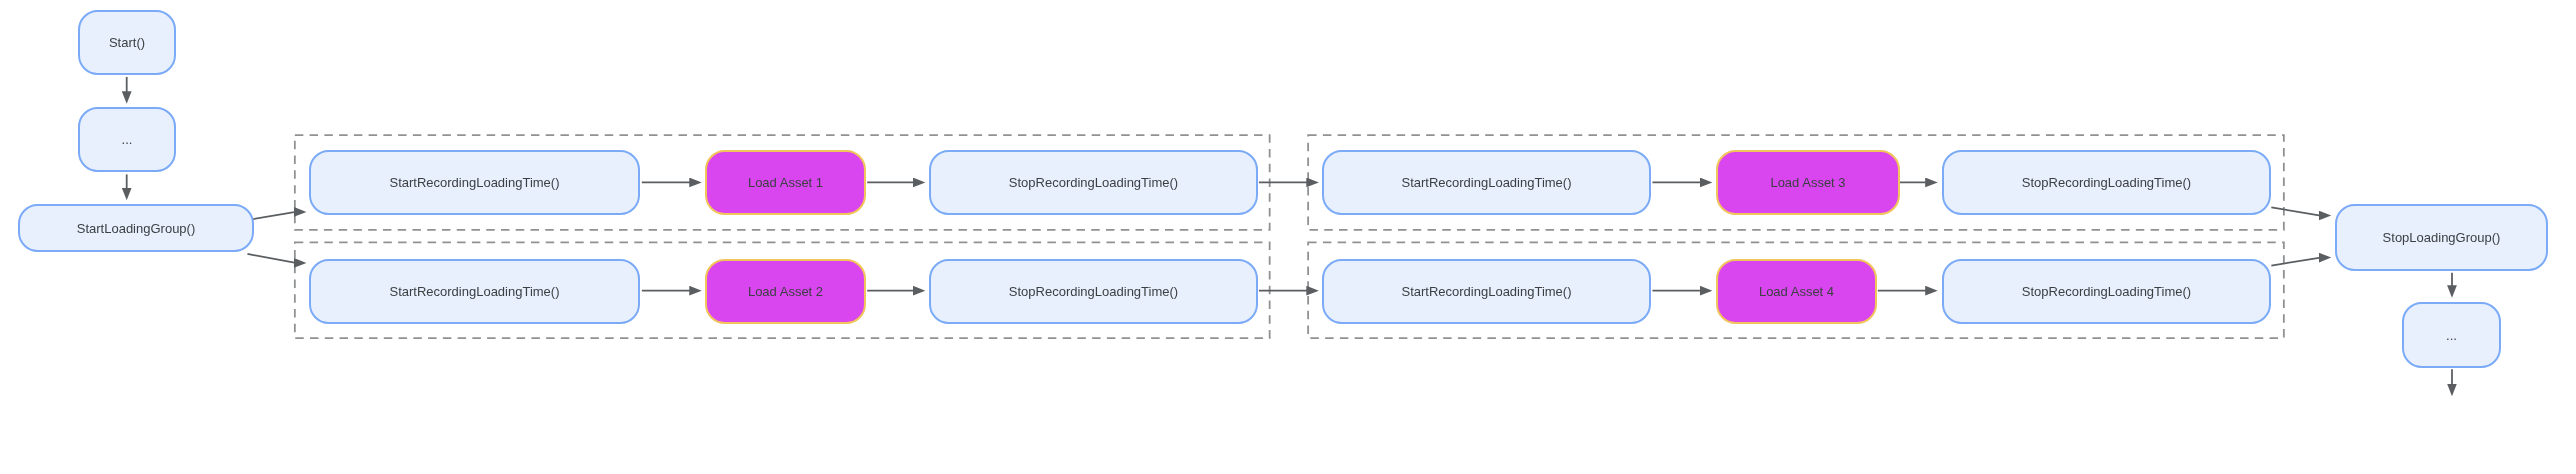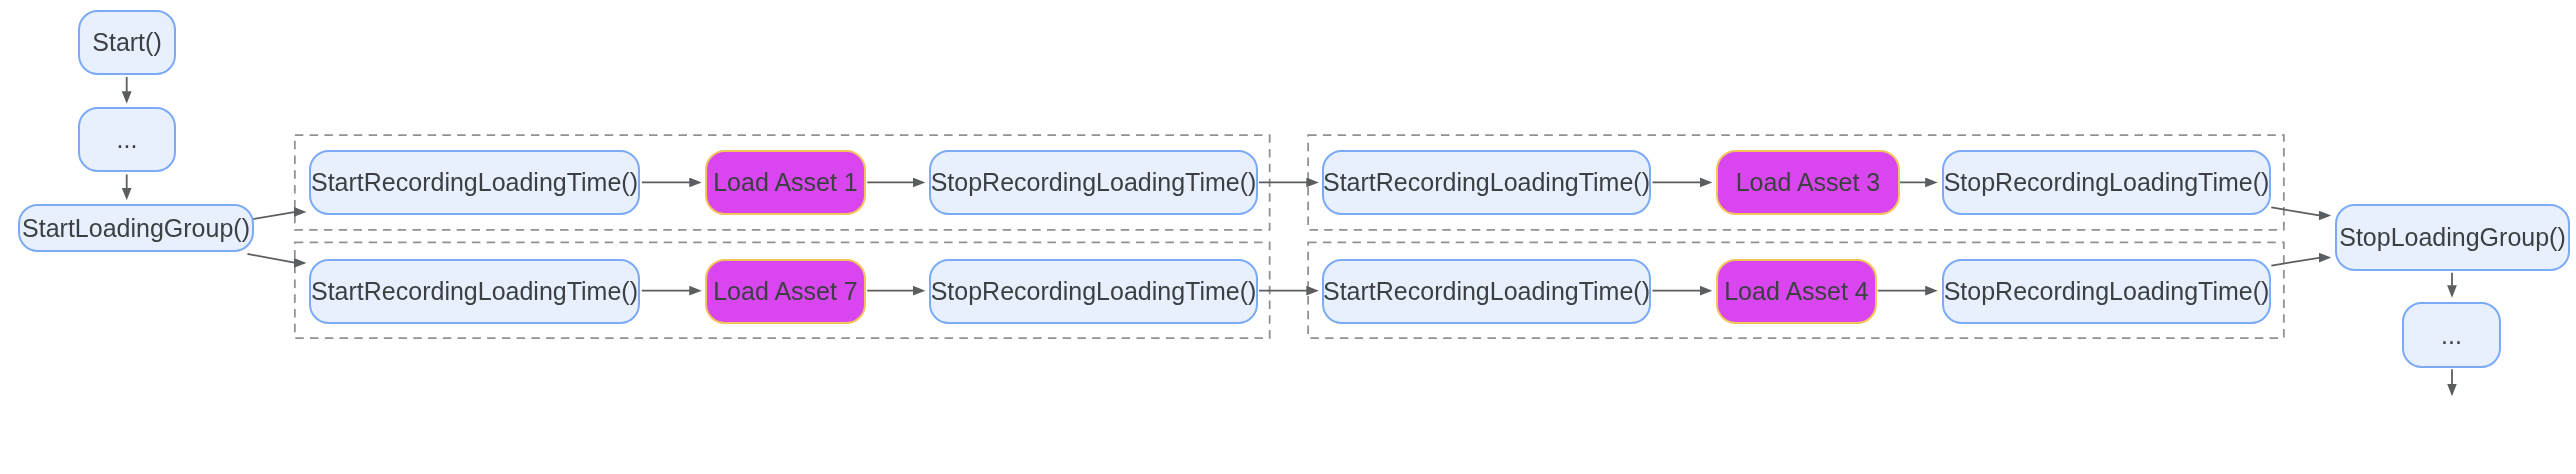--- a/index.html
+++ b/index.html
@@ -15,21 +15,21 @@
   .node {
     position: absolute;
     box-sizing: border-box;
     display: flex;
     align-items: center;
     justify-content: center;
     border-radius: 19.7px;
     border: 2.2px solid #7baaf7;
     background: #e8f0fe;
     color: #3c4043;
-    font-size: 25px;
+    font-size: 13px;
     white-space: nowrap;
     text-align: center;
     line-height: 1;
   }
   .node.asset {
     background: #d946ef;
     border-color: #f2c55a;
   }
 </style>
 </head>
@@ -79,28 +79,28 @@
 
   <div class="node" style="left:78px; top:9.8px; width:98px; height:65px;">Start()</div>
   <div class="node" style="left:78px; top:107px; width:98px; height:65px;">...</div>
   <div class="node" style="left:18px; top:204px; width:236px; height:48px;">StartLoadingGroup()</div>
 
   <div class="node" style="left:309px; top:150px; width:331px; height:65px;">StartRecordingLoadingTime()</div>
   <div class="node asset" style="left:705px; top:150px; width:161px; height:65px;">Load Asset 1</div>
   <div class="node" style="left:929px; top:150px; width:329px; height:65px;">StopRecordingLoadingTime()</div>
 
   <div class="node" style="left:309px; top:259px; width:331px; height:65px;">StartRecordingLoadingTime()</div>
-  <div class="node asset" style="left:705px; top:259px; width:161px; height:65px;">Load Asset 7</div>
+  <div class="node asset" style="left:705px; top:259px; width:161px; height:65px;">Load Asset 2</div>
   <div class="node" style="left:929px; top:259px; width:329px; height:65px;">StopRecordingLoadingTime()</div>
 
   <div class="node" style="left:1322px; top:150px; width:329px; height:65px;">StartRecordingLoadingTime()</div>
   <div class="node asset" style="left:1716px; top:150px; width:184px; height:65px;">Load Asset 3</div>
   <div class="node" style="left:1942px; top:150px; width:329px; height:65px;">StopRecordingLoadingTime()</div>
 
   <div class="node" style="left:1322px; top:259px; width:329px; height:65px;">StartRecordingLoadingTime()</div>
   <div class="node asset" style="left:1716px; top:259px; width:161px; height:65px;">Load Asset 4</div>
   <div class="node" style="left:1942px; top:259px; width:329px; height:65px;">StopRecordingLoadingTime()</div>
 
-  <div class="node" style="left:2335px; top:204px; width:235px; height:67px;text-align:right;">StopLoadingGroup()</div>
+  <div class="node" style="left:2335px; top:204px; width:213px; height:67px;text-align:right;">StopLoadingGroup()</div>
   <div class="node" style="left:2402px; top:302px; width:99px; height:66px;">...</div>
 
 </div>
 
 
 </body></html>

